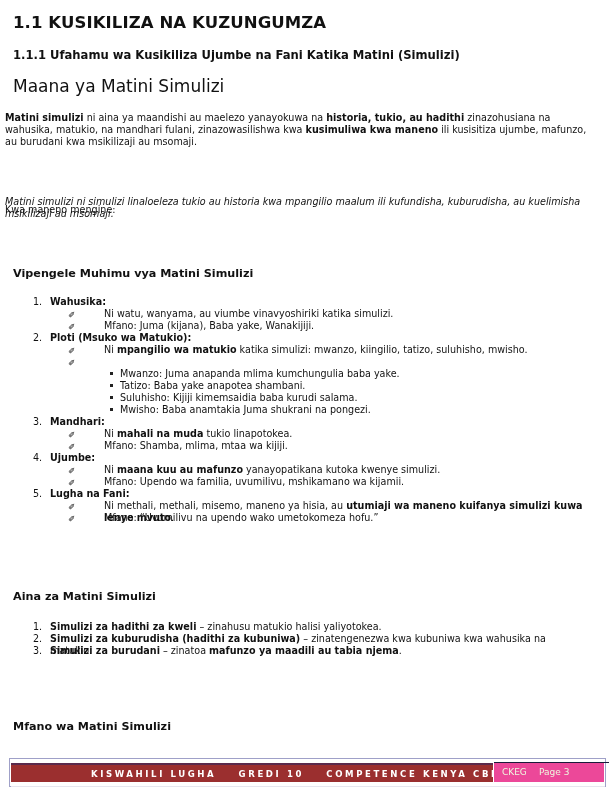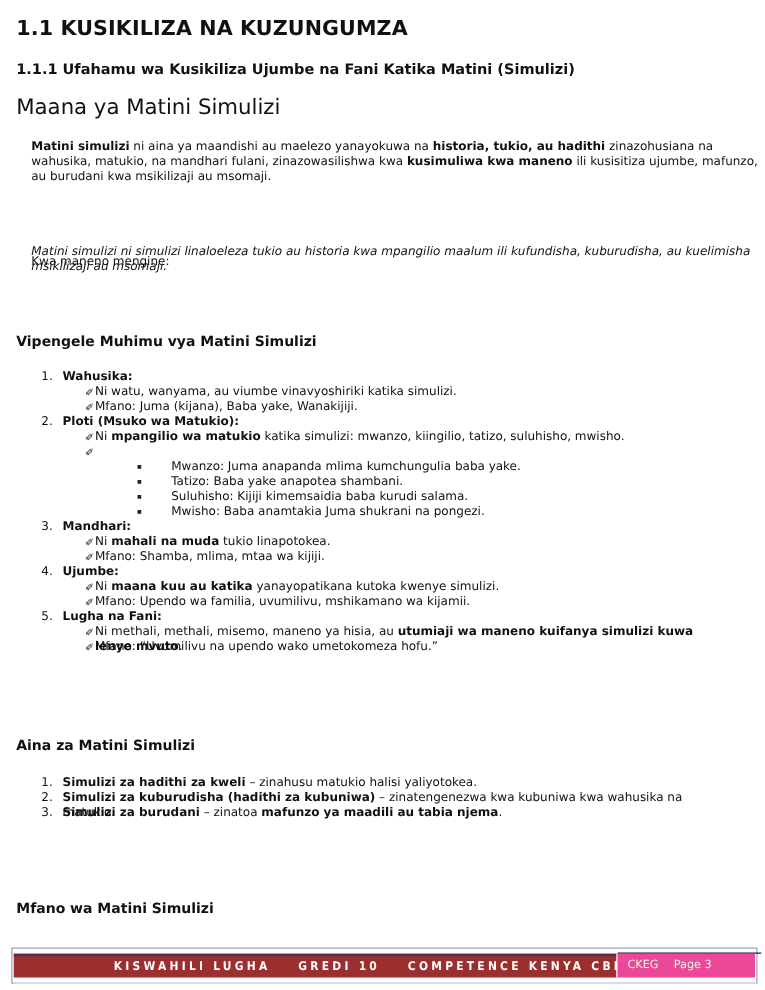--- a/index.html
+++ b/index.html
@@ -4,42 +4,42 @@
 <style>
   html, body { margin: 0; padding: 0; background: #ffffff; }
   body { width: 612px; height: 792px; position: relative; overflow: hidden;
          font-family: "DejaVu Sans", sans-serif; color: #111; }
   .page { position: absolute; left: 0; top: 0; width: 499px; height: 792px; }
 
   .h1 { position: absolute; left: 13px; top: 13px; font-size: 16.5px; font-weight: bold; letter-spacing: 0.1px; margin: 0; }
   .h2 { position: absolute; left: 13px; top: 48px; font-size: 11.6px; font-weight: bold; margin: 0; }
   .h3 { position: absolute; left: 13px; top: 76px; font-size: 17px; font-weight: normal; margin: 0; }
 
-  .para { position: absolute; left: 25px; width: 585px; font-size: 9.6px; line-height: 12.2px; margin: 0; }
+  .para { position: absolute; left: 5px; width: 585px; font-size: 9.6px; line-height: 12.2px; margin: 0; }
   .para b { font-weight: bold; }
   .p1 { top: 112px; }
   .p2 { top: 169px; margin-top: 35px; }
   .p3 { top: 196px; font-style: italic; }
 
   .sec { position: absolute; left: 13px; font-size: 11.2px; font-weight: bold; margin: 0; }
   .sec1 { top: 267px; }
   .sec2 { top: 590px; }
   .sec3 { top: 720px; }
 
   .ol { position: absolute; left: 0; width: 612px; font-size: 9.6px; line-height: 12px; }
   .ol1 { top: 296px; }
   .ol2 { top: 621px; }
 
   .item-num { position: absolute; left: 33px; }
   .item-title { position: absolute; left: 50px; font-weight: bold; }
   .row { position: relative; height: 12px; }
   .bul { position: absolute; left: 68px; font-size: 8.5px; top: 1px; }
-  .bul-text { position: absolute; left: 76px; width: 500px; }
+  .bul-text { position: absolute; left: 104px; width: 500px; }
   .sq { position: absolute; left: 110px; top: 4px; width: 3px; height: 3px; background: #222; }
-  .sq-text { position: absolute; left: 137px; }
+  .sq-text { position: absolute; left: 120px; }
 
   .t-num { position: absolute; left: 33px; }
   .t-text { position: absolute; left: 50px; width: 540px; }
 
   .footer-outline { position: absolute; left: 9px; top: 758px; width: 597px; height: 29px;
                     border: 1px solid #9fa0c8; box-sizing: border-box; }
   .footer-bar { position: absolute; left: 11px; top: 763px; width: 482px; height: 19px;
                 background: #9b2f2f; border-top: 2px solid #5a2a4c; box-sizing: border-box; }
   .footer-text { position: absolute; left: 80px; top: 3px; color: #ffffff; font-size: 9.5px; font-weight: bold;
                  letter-spacing: 2.6px; white-space: pre; font-family: "DejaVu Sans Condensed", "DejaVu Sans", sans-serif; }
@@ -114,21 +114,21 @@
       <div class="row">
         <span class="bul">✐</span>
         <span class="bul-text">Mfano: Shamba, mlima, mtaa wa kijiji.</span>
       </div>
       <div class="row">
         <span class="item-num">4.</span>
         <span class="item-title">Ujumbe:</span>
       </div>
       <div class="row">
         <span class="bul">✐</span>
-        <span class="bul-text">Ni <b>maana kuu au katika</b> yanayopatikana kutoka kwenye simulizi.</span>
+        <span class="bul-text">Ni <b>maana kuu au mafunzo</b> yanayopatikana kutoka kwenye simulizi.</span>
       </div>
       <div class="row">
         <span class="bul">✐</span>
         <span class="bul-text">Mfano: Upendo wa familia, uvumilivu, mshikamano wa kijamii.</span>
       </div>
       <div class="row">
         <span class="item-num">5.</span>
         <span class="item-title">Lugha na Fani:</span>
       </div>
       <div class="row">

